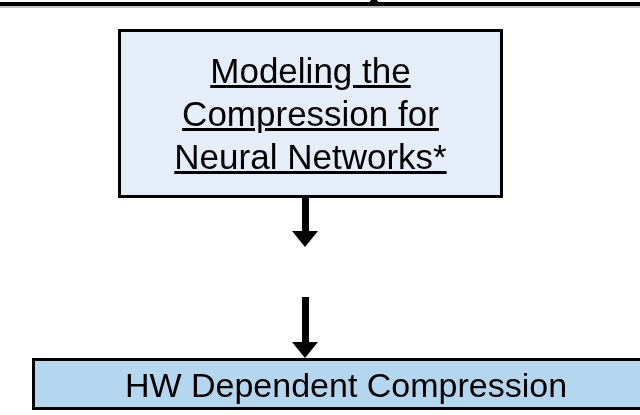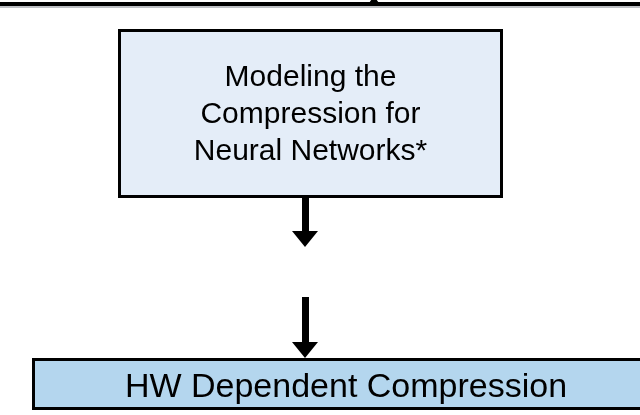--- a/index.html
+++ b/index.html
@@ -62,21 +62,21 @@
     width: 628px;
     height: 52px;
     background: var(--node-fill-medium, #b4d6ee);
     align-items: flex-end;
   }
   .node-label {
     color: var(--text, #000000);
     white-space: pre-line;
     line-height: 1.23;
   }
-  .node-top .node-label { font-size: 30px; }
+  .node-top .node-label { font-size: 35px; text-decoration: underline; }
   .node-mid .node-label,
   .node-bottom .node-label { font-size: 34px; white-space: nowrap; }
   .flow-arrow {
     position: absolute;
     width: 26px;
   }
   .arrow-1 { left: 292px; top: 197px; height: 50px; }
   .arrow-2 { left: 292px; top: 297px; height: 61px; }
   .arrow-shaft {
     position: absolute;

